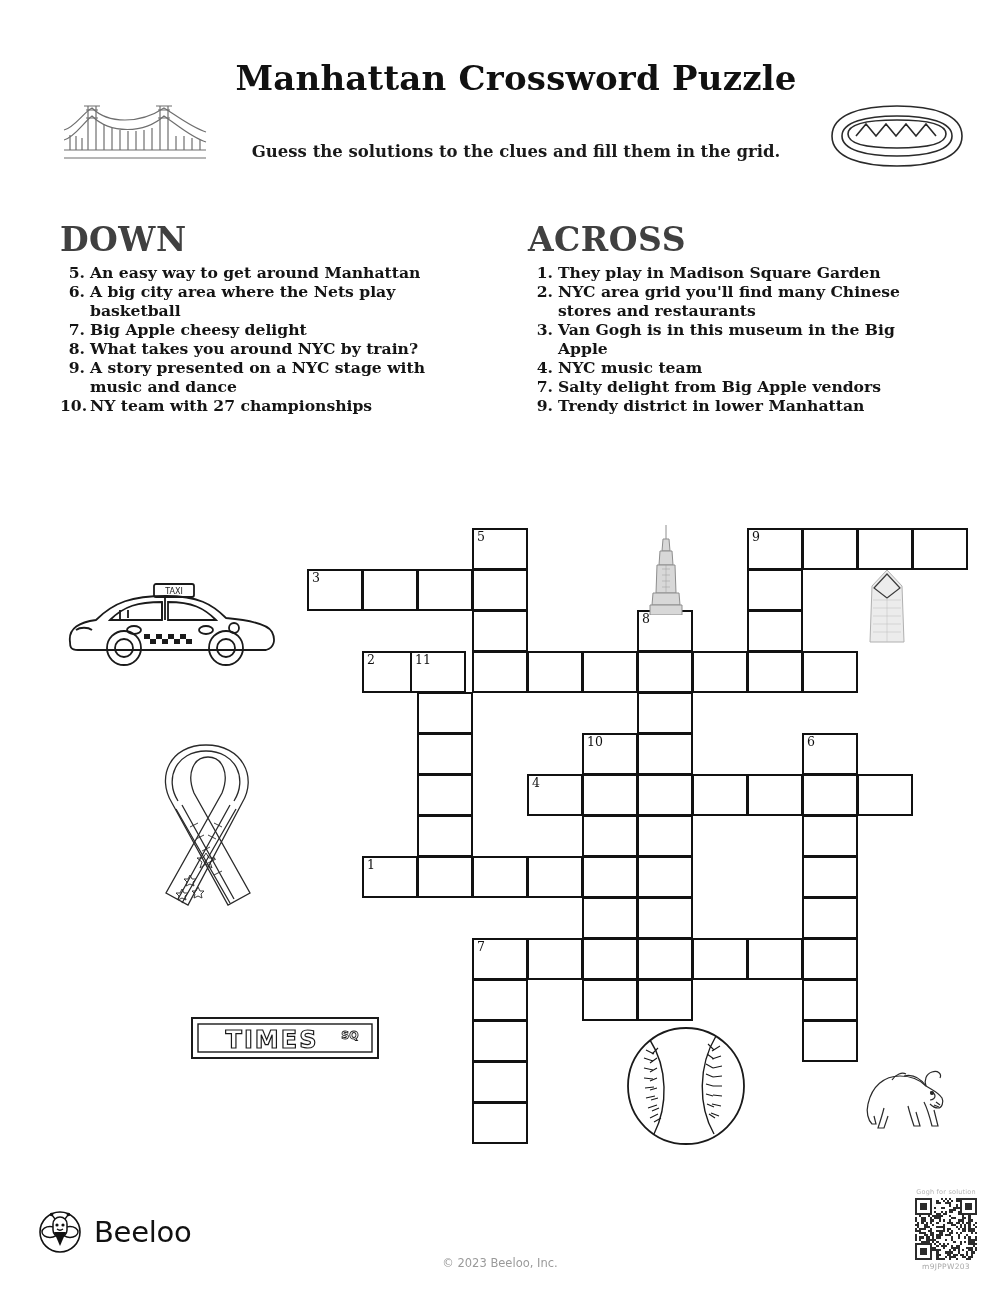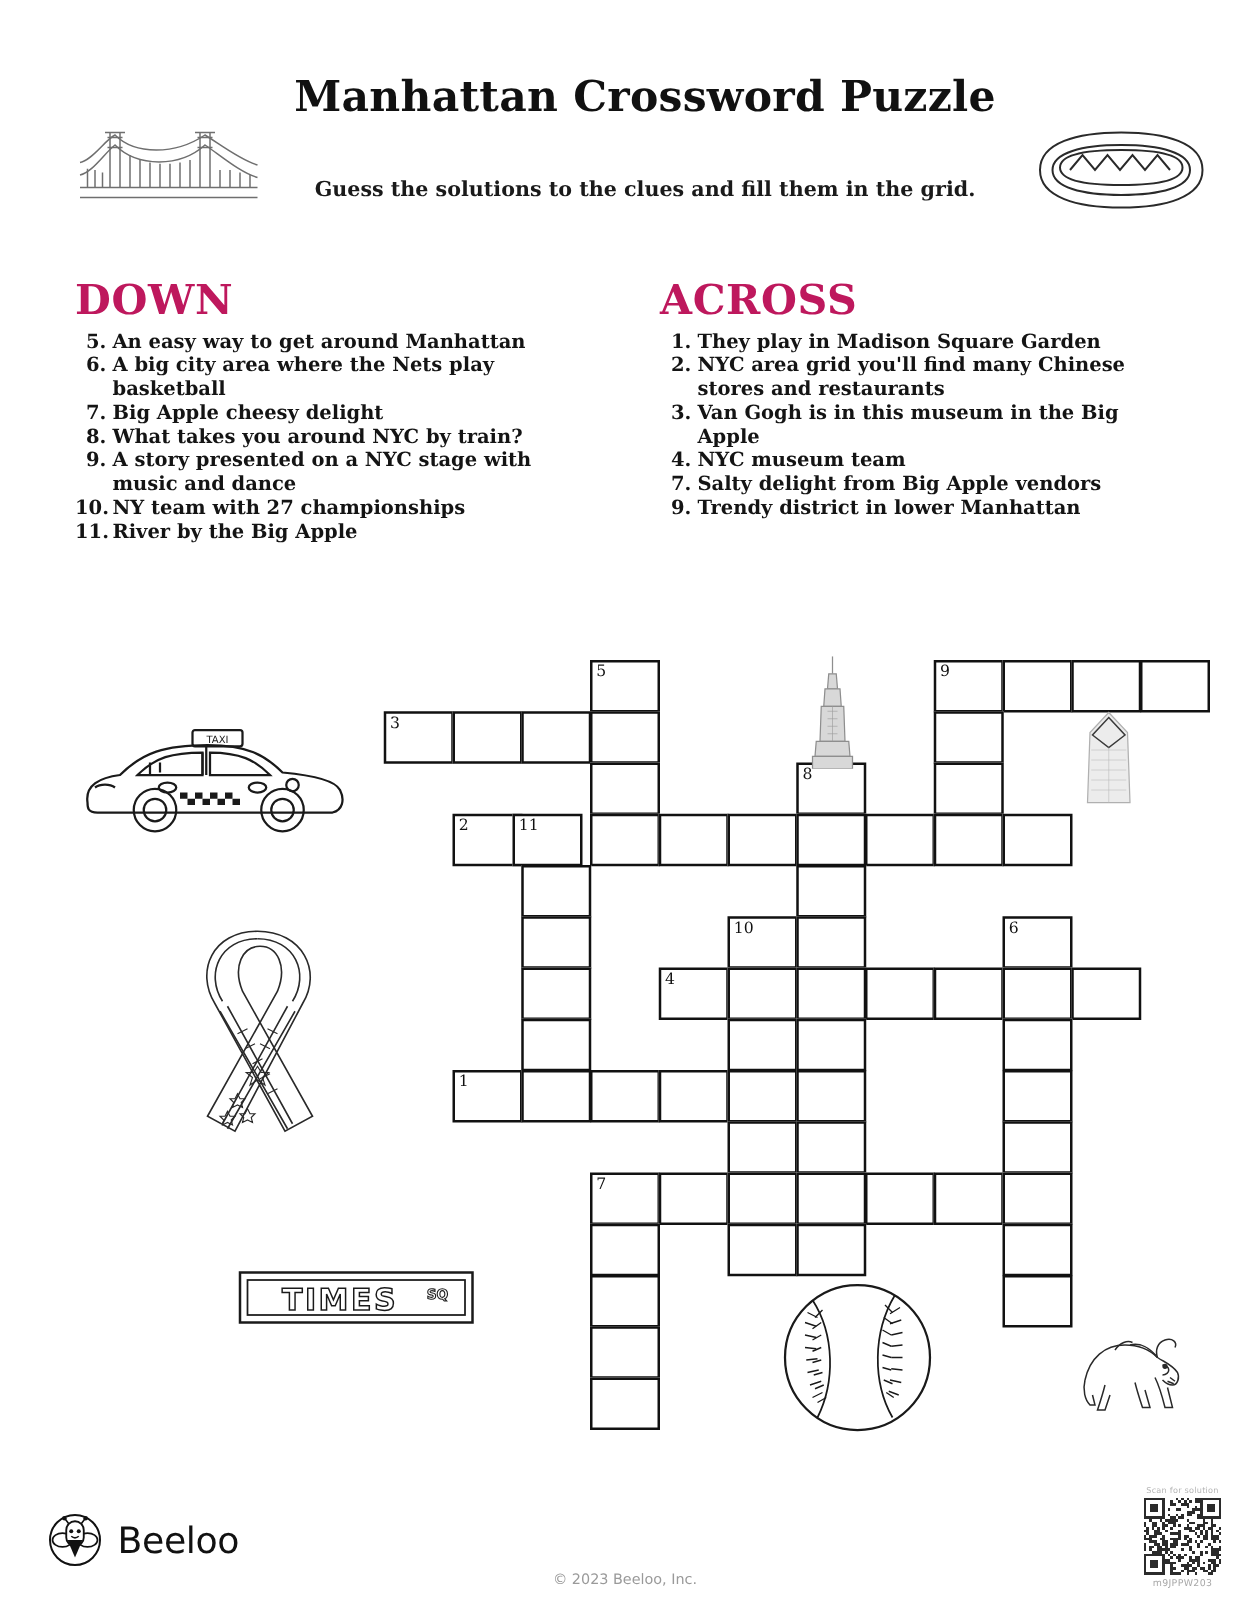--- a/index.html
+++ b/index.html
@@ -52,21 +52,21 @@
   }
 
   
   .clue-col { position: absolute; }
   #down-col  { left: 60px;  top: 220px; width: 420px; }
   #across-col{ left: 528px; top: 220px; width: 420px; }
   .clue-heading {
     font-family: "DejaVu Serif", serif;
     font-size: 33px;
     font-weight: 700;
-    color: #be185d;
+    color: #404040;
     margin: 0 0 4px 0;
     letter-spacing: 0.5px;
   }
   ol.clue-list {
     margin: 0;
     padding: 0;
     list-style: none;
   }
   ol.clue-list li {
     font-family: "DejaVu Serif", serif;
@@ -219,45 +219,41 @@
         <span class="ctext">What takes you around NYC by train?</span>
       </li>
       <li>
         <span class="cnum">9.</span>
         <span class="ctext">A story presented on a NYC stage with music and dance</span>
       </li>
       <li>
         <span class="cnum">10.</span>
         <span class="ctext">NY team with 27 championships</span>
       </li>
-      <li>
-        <span class="cnum">11.</span>
-        <span class="ctext">River by the Big Apple</span>
-      </li>
     </ol>
 </div>
 
 <div id="across-col" class="clue-col">
   <div class="clue-heading">ACROSS</div>
   <ol class="clue-list" id="across-list">
       <li>
         <span class="cnum">1.</span>
         <span class="ctext">They play in Madison Square Garden</span>
       </li>
       <li>
         <span class="cnum">2.</span>
         <span class="ctext">NYC area grid you'll find many Chinese stores and restaurants</span>
       </li>
       <li>
         <span class="cnum">3.</span>
         <span class="ctext">Van Gogh is in this museum in the Big Apple</span>
       </li>
       <li>
         <span class="cnum">4.</span>
-        <span class="ctext">NYC museum team</span>
+        <span class="ctext">NYC music team</span>
       </li>
       <li>
         <span class="cnum">7.</span>
         <span class="ctext">Salty delight from Big Apple vendors</span>
       </li>
       <li>
         <span class="cnum">9.</span>
         <span class="ctext">Trendy district in lower Manhattan</span>
       </li>
     </ol>
@@ -479,21 +475,21 @@
     <circle cx="13.5" cy="4.5" r="1.8" fill="#111"></circle>
     <circle cx="30.5" cy="4.5" r="1.8" fill="#111"></circle>
     <path d="M16 22 h12 l-6 14 z" fill="#111"></path>
   </svg>
   <span class="brand">Beeloo</span>
 </div>
 
 <div id="copyright">© 2023 Beeloo, Inc.</div>
 
 <div id="qr-block">
-  <div id="qr-caption">Scan for solution</div>
+  <div id="qr-caption">Gogh for solution</div>
   <svg id="qr-code" viewBox="0 0 29 29" shape-rendering="crispEdges">
       <rect x="0" y="0" width="29" height="29" fill="#fff"></rect>
       <rect x="12" y="0" width="1" height="1" fill="#2b2b2b"></rect>
       <rect x="14" y="0" width="1" height="1" fill="#2b2b2b"></rect>
       <rect x="16" y="0" width="1" height="1" fill="#2b2b2b"></rect>
       <rect x="19" y="0" width="1" height="1" fill="#2b2b2b"></rect>
       <rect x="20" y="0" width="1" height="1" fill="#2b2b2b"></rect>
       <rect x="10" y="1" width="1" height="1" fill="#2b2b2b"></rect>
       <rect x="13" y="1" width="1" height="1" fill="#2b2b2b"></rect>
       <rect x="15" y="1" width="1" height="1" fill="#2b2b2b"></rect>

